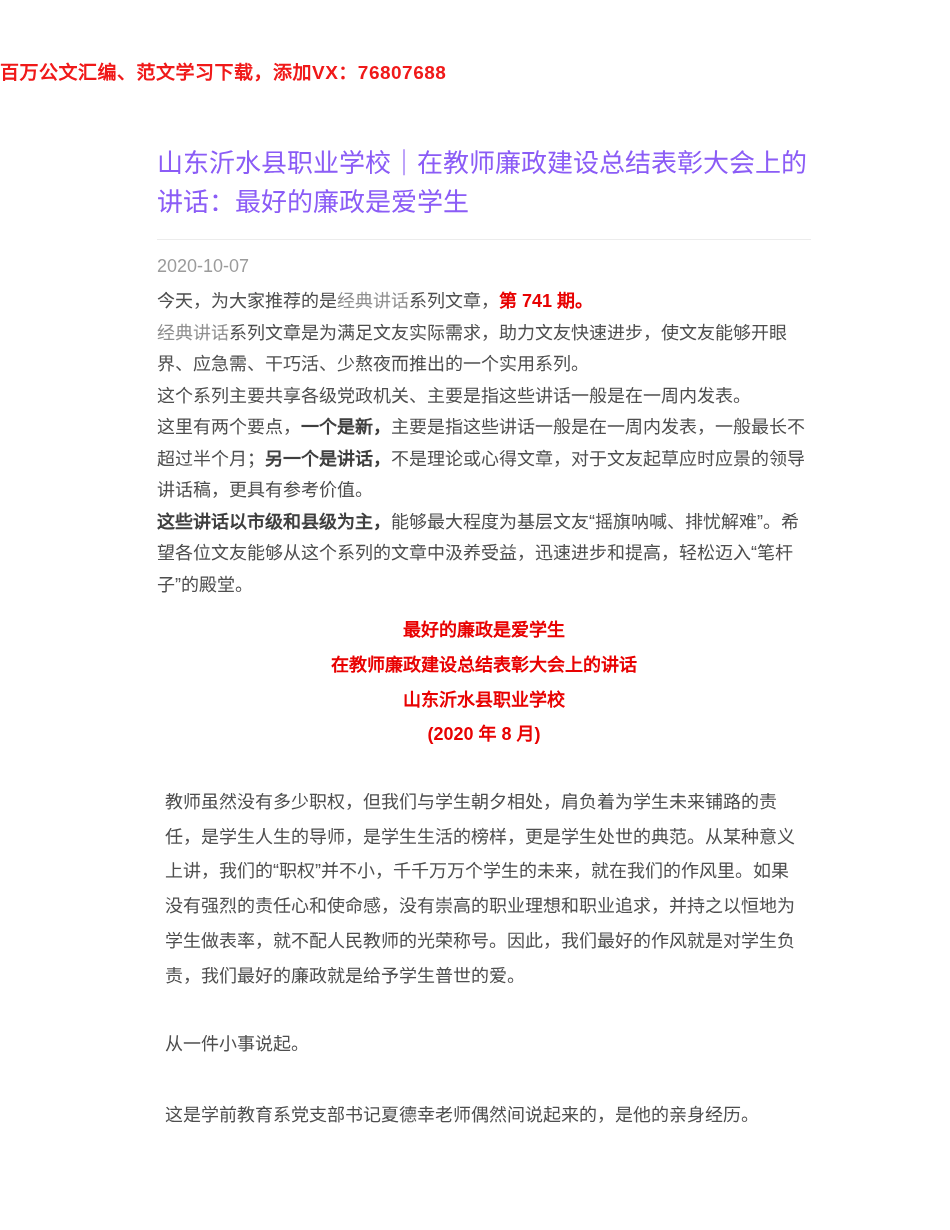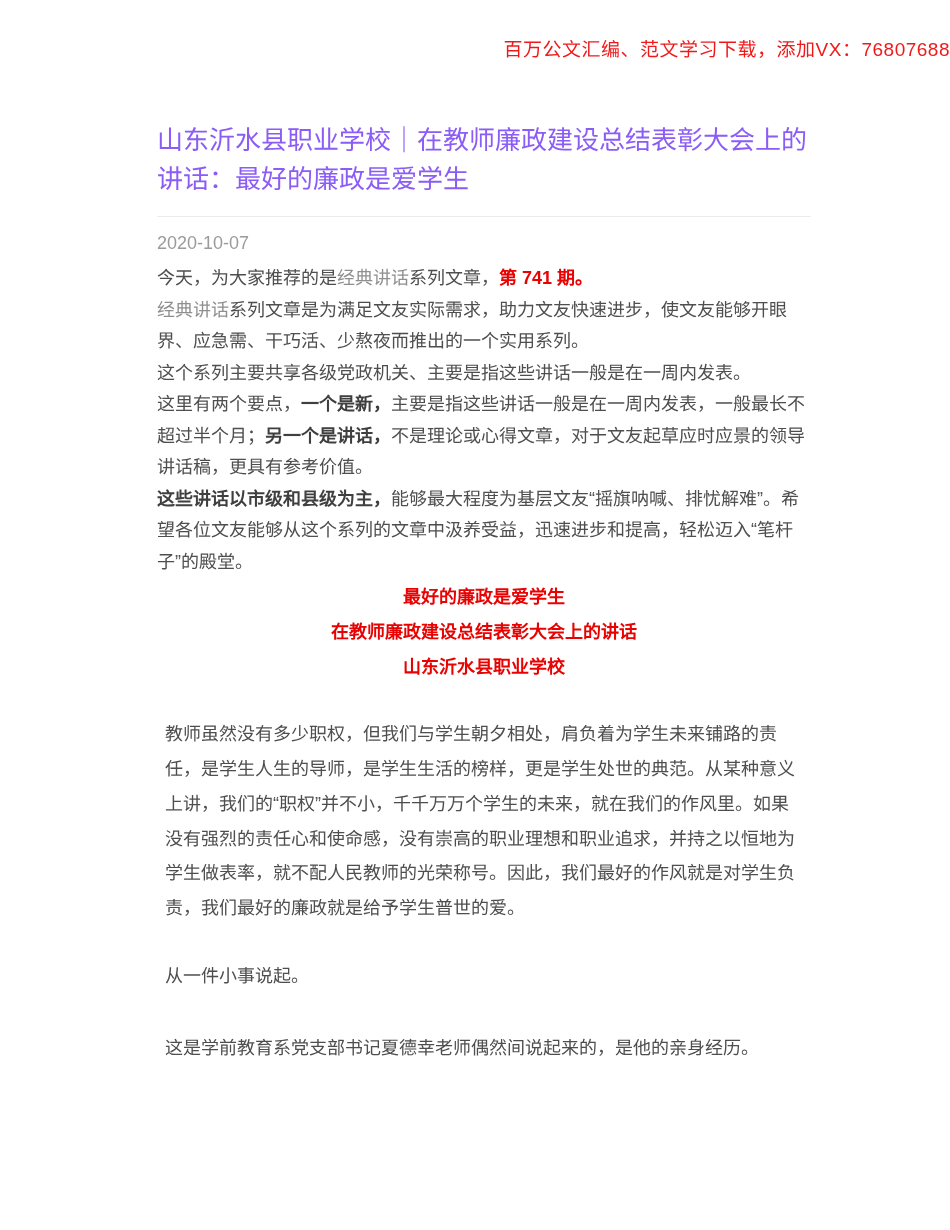--- a/index.html
+++ b/index.html
@@ -9,24 +9,24 @@
     font-family: "Liberation Sans", "DejaVu Sans", sans-serif;
   }
   .page {
     position: relative;
     width: 950px;
     min-height: 1230px;
     background: #ffffff;
     overflow: hidden;
   }
   .promo {
-    padding-top: 34px;
-    text-align: right;
+    padding-top: 57px;
+    text-align: left;
     font-size: 19px;
-    font-weight: 400;
+    font-weight: 700;
     color: #f01919;
     letter-spacing: 0.5px;
   }
   .article {
     width: 654px;
     margin-left: 157px;
   }
   .title {
     margin-top: 60px;
     font-size: 26px;
@@ -59,21 +59,21 @@
   }
   .bold {
     font-weight: 700;
     color: #3f3f3f;
   }
   .redbold {
     font-weight: 700;
     color: #e80202;
   }
   .headings {
-    margin-top: 2px;
+    margin-top: 12px;
   }
   .headings p {
     margin: 0;
     text-align: center;
     font-size: 18px;
     line-height: 34.6px;
     font-weight: 700;
     color: #e80202;
   }
   .body-text p {
@@ -106,20 +106,21 @@
       <p><span class="kai">经典讲话</span><span>系列文章是为满足文友实际需求，助力文友快速进步，使文友能够开眼界、应急需、干巧活、少熬夜而推出的一个实用系列。</span></p>
       <p>这个系列主要共享各级党政机关、主要是指这些讲话一般是在一周内发表。</p>
       <p><span>这里有两个要点，</span><span class="bold">一个是新，</span><span>主要是指这些讲话一般是在一周内发表，一般最长不超过半个月；</span><span class="bold">另一个是讲话，</span><span>不是理论或心得文章，对于文友起草应时应景的领导讲话稿，更具有参考价值。</span></p>
       <p><span class="bold">这些讲话以市级和县级为主，</span><span>能够最大程度为基层文友“摇旗呐喊、排忧解难”。希望各位文友能够从这个系列的文章中汲养受益，迅速进步和提高，轻松迈入“笔杆子”的殿堂。</span></p>
     </div>
 
     <div class="headings">
       <p>最好的廉政是爱学生</p>
       <p>在教师廉政建设总结表彰大会上的讲话</p>
       <p>山东沂水县职业学校</p>
+      <p>(2020 年 8 月)</p>
     </div>
 
     <div class="body-text">
       <p class="p1">教师虽然没有多少职权，但我们与学生朝夕相处，肩负着为学生未来铺路的责任，是学生人生的导师，是学生生活的榜样，更是学生处世的典范。从某种意义上讲，我们的“职权”并不小，千千万万个学生的未来，就在我们的作风里。如果没有强烈的责任心和使命感，没有崇高的职业理想和职业追求，并持之以恒地为学生做表率，就不配人民教师的光荣称号。因此，我们最好的作风就是对学生负责，我们最好的廉政就是给予学生普世的爱。</p>
       <p class="p2">从一件小事说起。</p>
       <p class="p3">这是学前教育系党支部书记夏德幸老师偶然间说起来的，是他的亲身经历。</p>
     </div>
 
   </div>
 </div>

